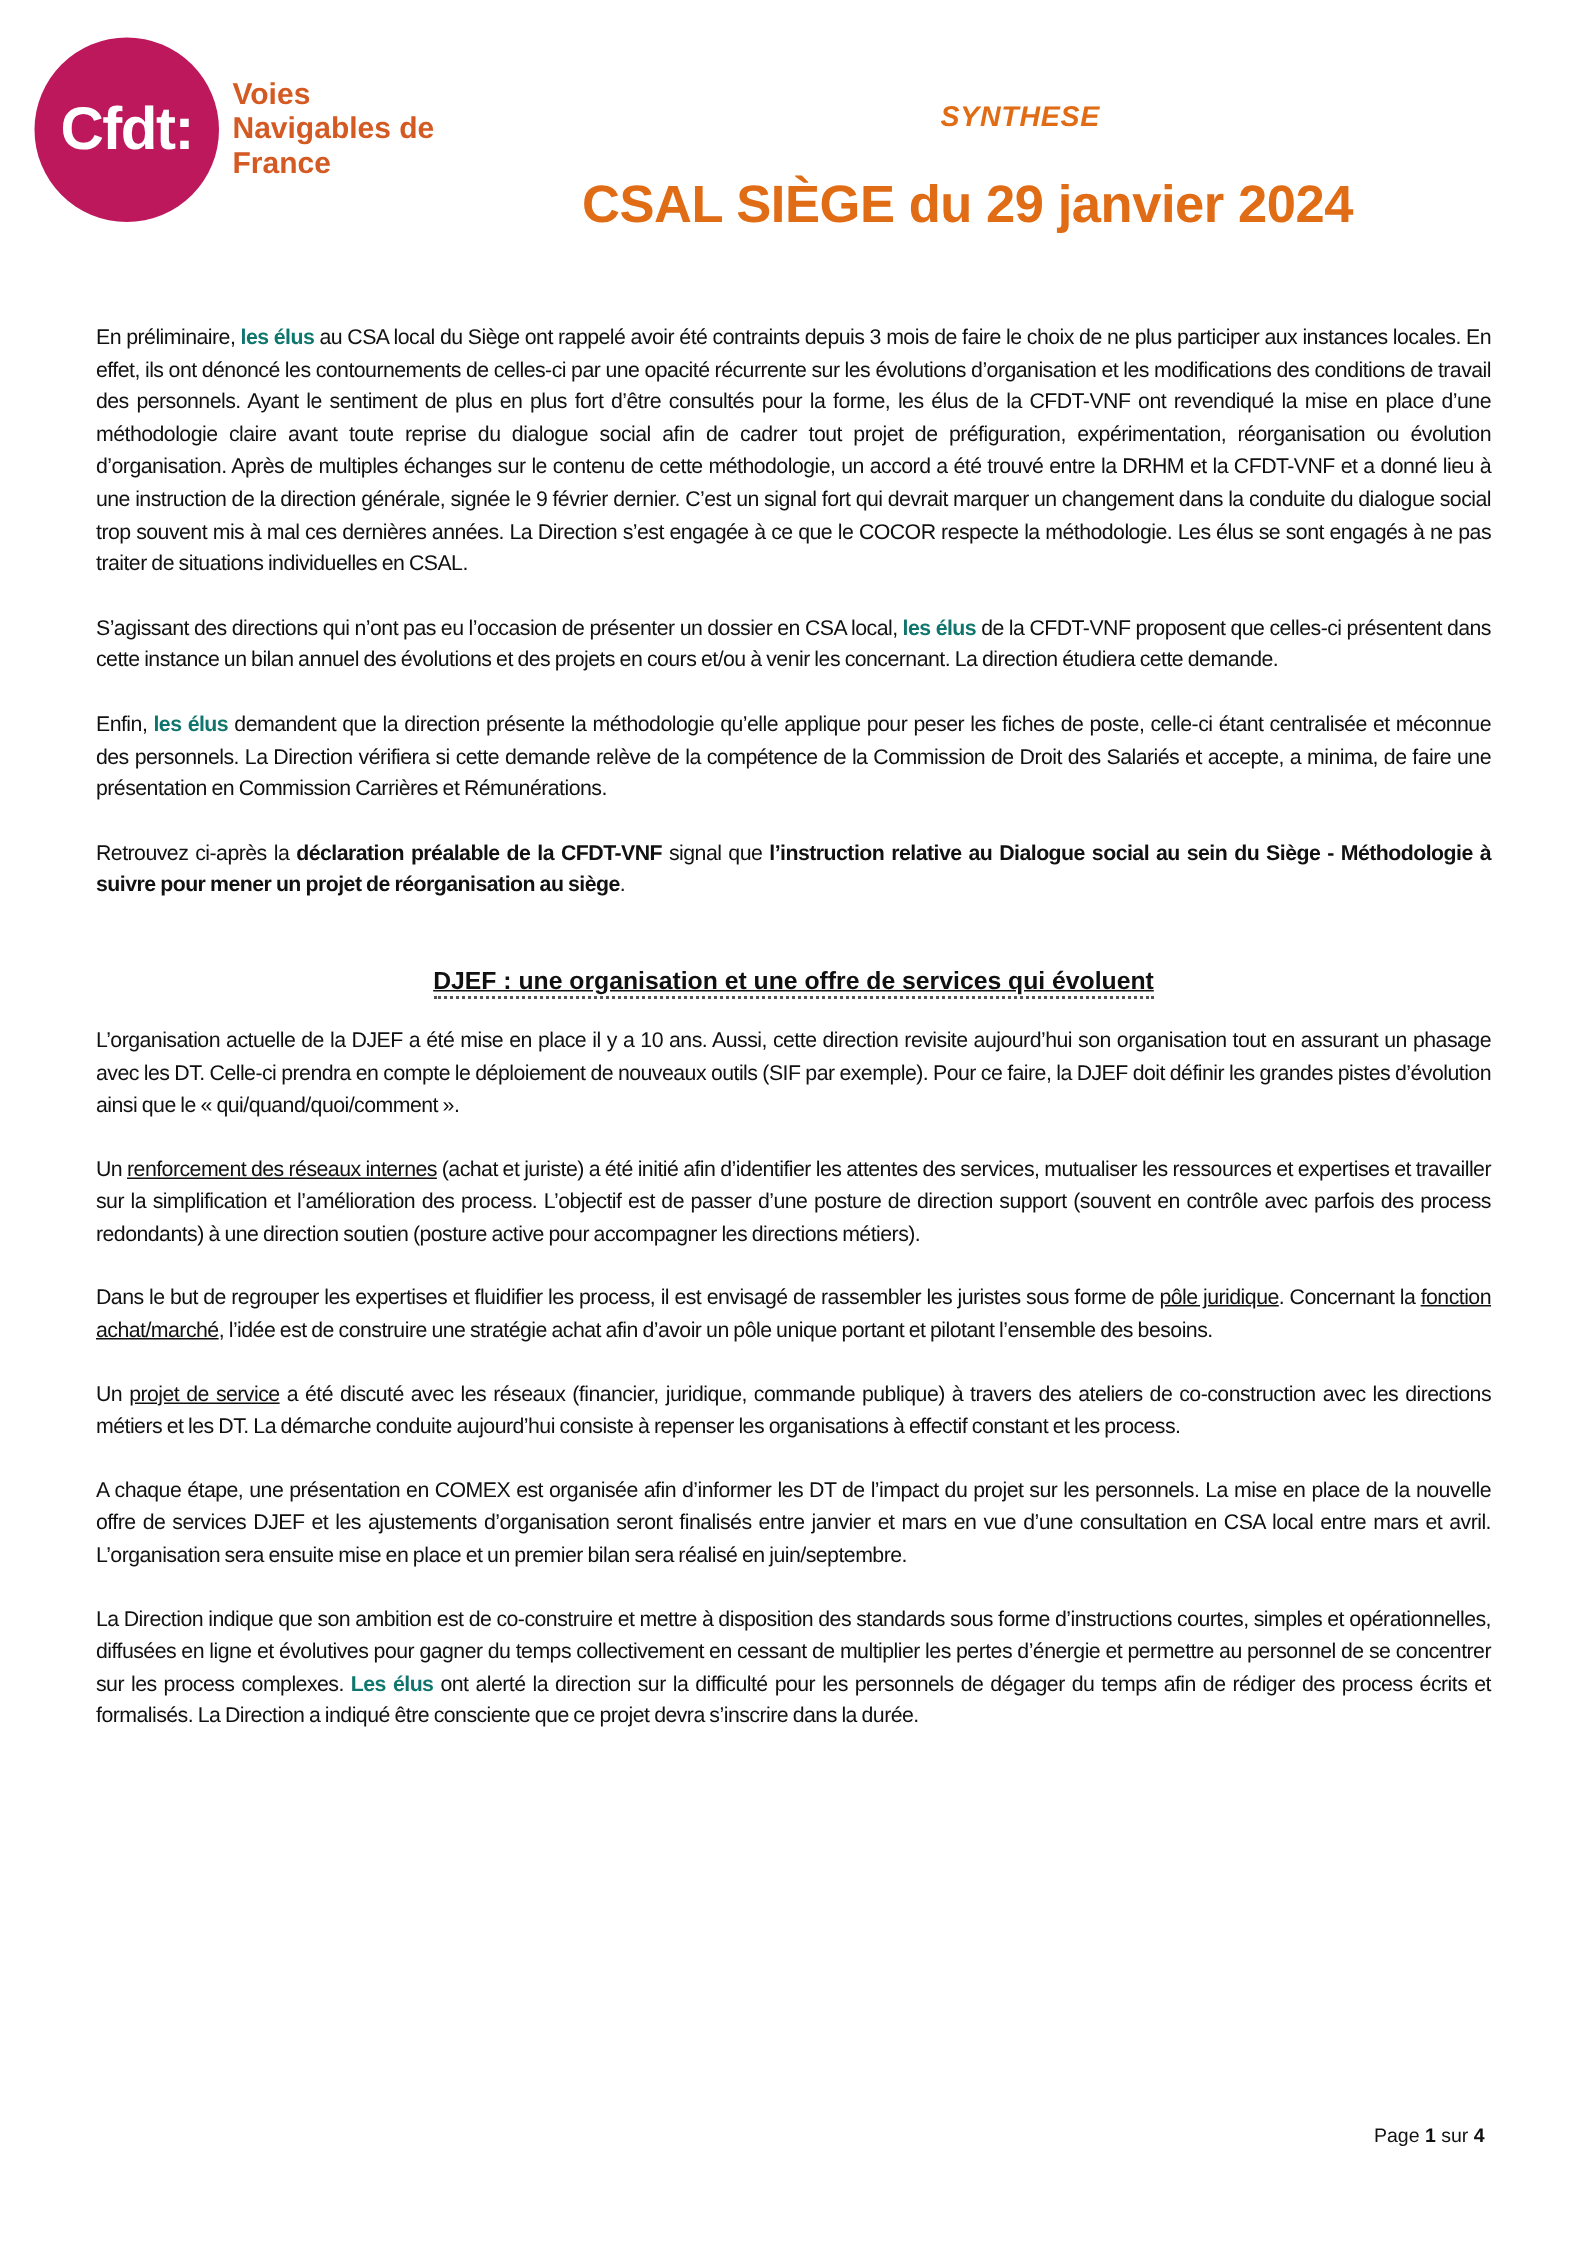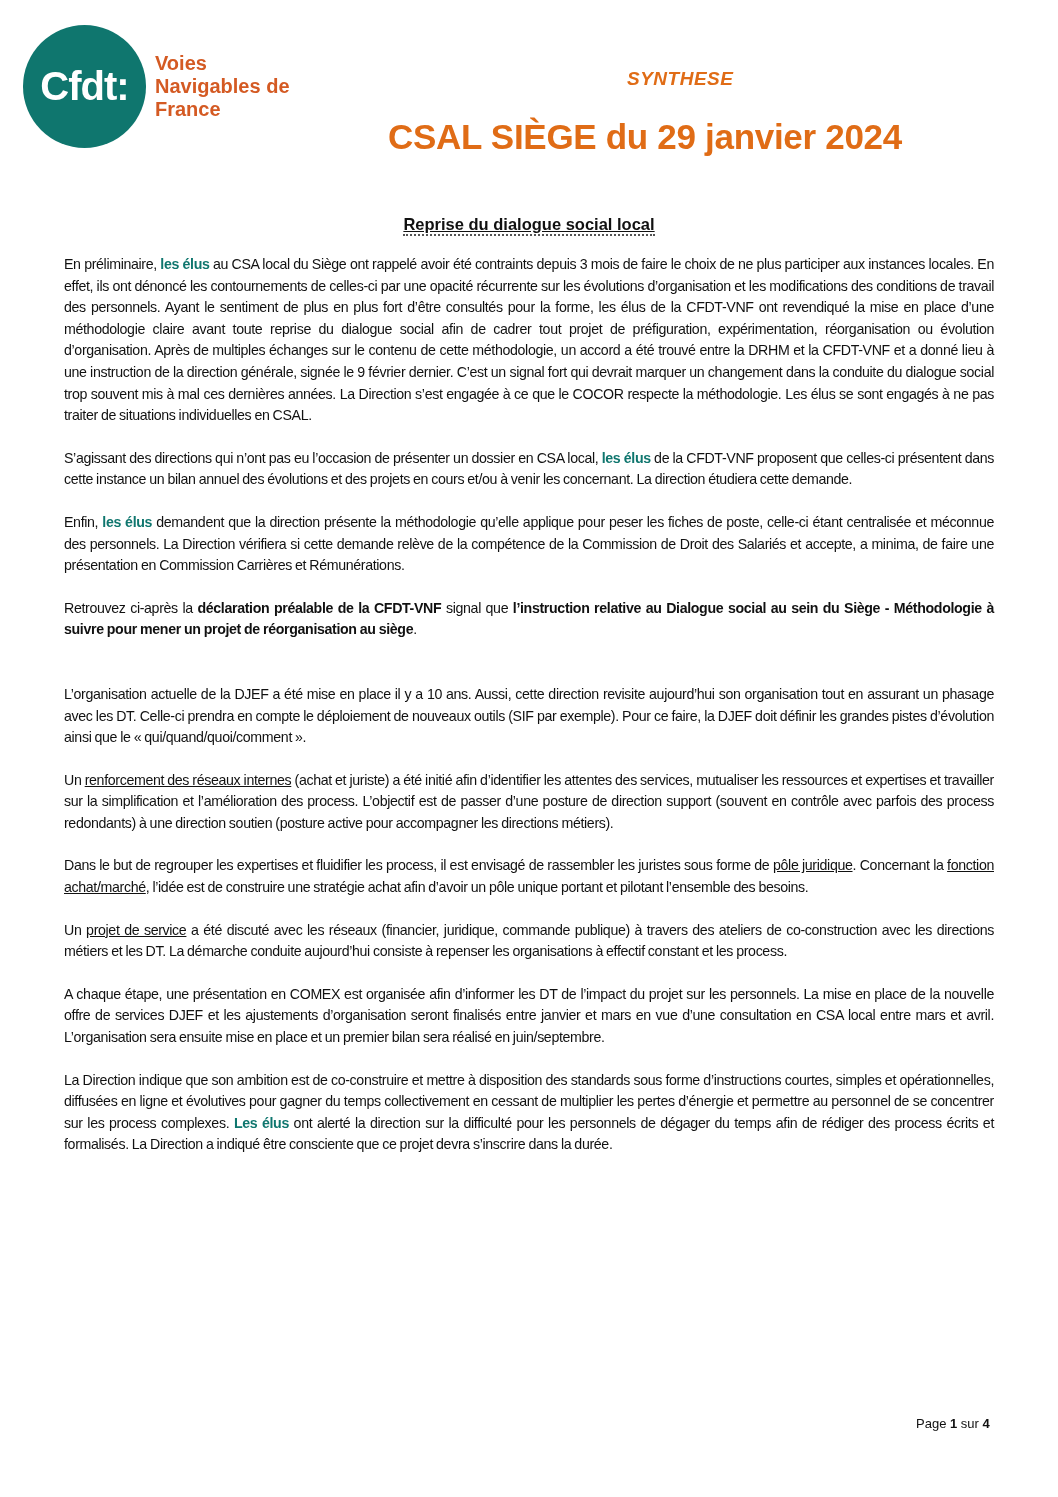--- a/index.html
+++ b/index.html
@@ -1,20 +1,20 @@
 <!DOCTYPE html>
 <html><head>
   <meta charset="utf-8">
   <style>
     html, body { margin: 0; padding: 0; background: #ffffff; }
     body { width: 1058px; height: 1497px; position: relative; overflow: hidden;
       font-family: "Liberation Sans Narrow", "Liberation Sans", sans-serif; color: #111; }
     .logo { position: absolute; left: 20px; top: 22px; width: 300px; height: 130px; }
     .logo-circle { position: absolute; left: 3px; top: 3px; width: 123px; height: 123px; border-radius: 50%;
-      background: #0f766e; display: flex; align-items: center; justify-content: center; }
+      background: #be185d; display: flex; align-items: center; justify-content: center; }
     .logo-mark { color: #fff; font-family: "Liberation Sans", sans-serif; font-weight: bold; font-size: 40px; letter-spacing: -1px; }
     .logo-text { position: absolute; left: 135px; top: 30px; color: #d45a23; font-family: "Liberation Sans", sans-serif;
       font-weight: bold; font-size: 20px; line-height: 23px; }
     .header-sub { position: absolute; left: 627px; top: 68px; color: #e06c16; font-family: "Liberation Sans", sans-serif;
       font-weight: bold; font-style: italic; font-size: 19px; letter-spacing: 0.5px; text-align: right; }
     .header-title { position: absolute; left: 388px; top: 103px; color: #e06c16; font-family: "Liberation Sans", sans-serif;
       font-weight: bold; font-size: 35px; letter-spacing: -0.3px; white-space: nowrap; margin-top: 14px; }
     .content { position: absolute; left: 64px; top: 215px; width: 930px; }
     .section-title { text-align: center; font-family: "Liberation Sans", sans-serif; font-weight: bold; font-size: 16.5px;
       margin: 0 0 20px 0; }
@@ -40,32 +40,32 @@
     <div>Navigables de</div>
     <div>France</div>
   </div>
 </div>
 
 <div class="header-sub">SYNTHESE</div>
 <div class="header-title">CSAL SIÈGE du 29 janvier 2024</div>
 
 <div class="content">
 
-  <div class="section-title"><span>Reprise du dialogue social local</span></div>
 
   <p><span>En préliminaire, </span><span class="hl">les élus</span><span> au CSA local du Siège ont rappelé avoir été contraints depuis 3 mois de faire le choix de ne plus participer aux instances locales. En effet, ils ont dénoncé les contournements de celles-ci par une opacité récurrente sur les évolutions d’organisation et les modifications des conditions de travail des personnels. Ayant le sentiment de plus en plus fort d’être consultés pour la forme, les élus de la CFDT-VNF ont revendiqué la mise en place d’une méthodologie claire avant toute reprise du dialogue social afin de cadrer tout projet de préfiguration, expérimentation, réorganisation ou évolution d’organisation.  Après de multiples échanges sur le contenu de cette méthodologie, un accord a été trouvé entre la DRHM et la CFDT-VNF et a donné lieu à une instruction de la direction générale, signée le 9 février dernier. C’est un signal fort qui devrait marquer un changement dans la conduite du dialogue social trop souvent mis à mal ces dernières années. La Direction s’est engagée à ce que le COCOR respecte la méthodologie. Les élus se sont engagés à ne pas traiter de situations individuelles en CSAL.</span></p>
 
   <p><span>S’agissant des directions qui n’ont pas eu l’occasion de présenter un dossier en CSA local, </span><span class="hl">les élus</span><span> de la CFDT-VNF proposent que celles-ci présentent dans cette instance un bilan annuel des évolutions et des projets en cours et/ou à venir les concernant.  La direction étudiera cette demande.</span></p>
 
   <p><span>Enfin, </span><span class="hl">les élus</span><span> demandent que la direction présente la méthodologie qu’elle applique pour peser les fiches de poste, celle-ci étant centralisée et méconnue des personnels. La Direction vérifiera si cette demande relève de la compétence de la Commission de Droit des Salariés et accepte, a minima, de faire une présentation en Commission Carrières et Rémunérations.</span></p>
 
   <p><span>Retrouvez ci-après la </span><span class="b">déclaration préalable de la CFDT-VNF</span><span> signal que </span><span class="b">l’instruction relative au Dialogue social au sein du Siège - Méthodologie à suivre pour mener un projet de réorganisation au siège</span><span>.</span></p>
 
   <div class="gap"></div>
 
+  <div class="section-title"><span>DJEF : une organisation et une offre de services qui évoluent</span></div>
 
   <p>L’organisation actuelle de la DJEF a été mise en place il y a 10 ans. Aussi, cette direction revisite aujourd’hui son organisation tout en assurant un phasage avec les DT. Celle-ci prendra en compte le déploiement de nouveaux outils (SIF par exemple). Pour ce faire, la DJEF doit définir les grandes pistes d’évolution ainsi que le « qui/quand/quoi/comment ».</p>
 
   <p><span>Un </span><span class="u">renforcement des réseaux internes</span><span> (achat et juriste) a été initié afin d’identifier les attentes des services, mutualiser les ressources et expertises et travailler sur la simplification et l’amélioration des process. L’objectif est de passer d’une posture de direction support (souvent en contrôle avec parfois des process redondants) à une direction soutien (posture active pour accompagner les directions métiers).</span></p>
 
   <p><span>Dans le but de regrouper les expertises et fluidifier les process, il est envisagé de rassembler les juristes sous forme de </span><span class="u">pôle juridique</span><span>. Concernant la </span><span class="u">fonction achat/marché</span><span>, l’idée est de construire une stratégie achat afin d’avoir un pôle unique portant et pilotant l’ensemble des besoins.</span></p>
 
   <p><span>Un </span><span class="u">projet de service</span><span> a été discuté avec les réseaux (financier, juridique, commande publique) à travers des ateliers de co-construction avec les directions métiers et les DT. La démarche conduite aujourd’hui consiste à repenser les organisations à effectif constant et les process.</span></p>
 
   <p>A chaque étape, une présentation en COMEX est organisée afin d’informer les DT de l’impact du projet sur les personnels. La mise en place de la nouvelle offre de services DJEF et les ajustements d’organisation seront finalisés entre janvier et mars en vue d’une consultation en CSA local entre mars et avril. L’organisation sera ensuite mise en place et un premier bilan sera réalisé en juin/septembre.</p>

